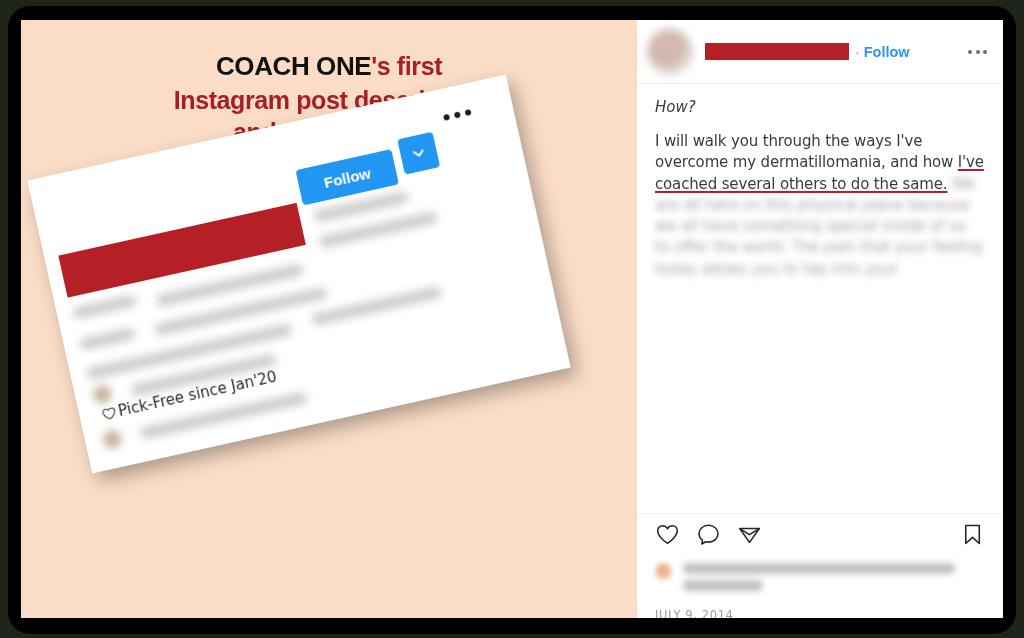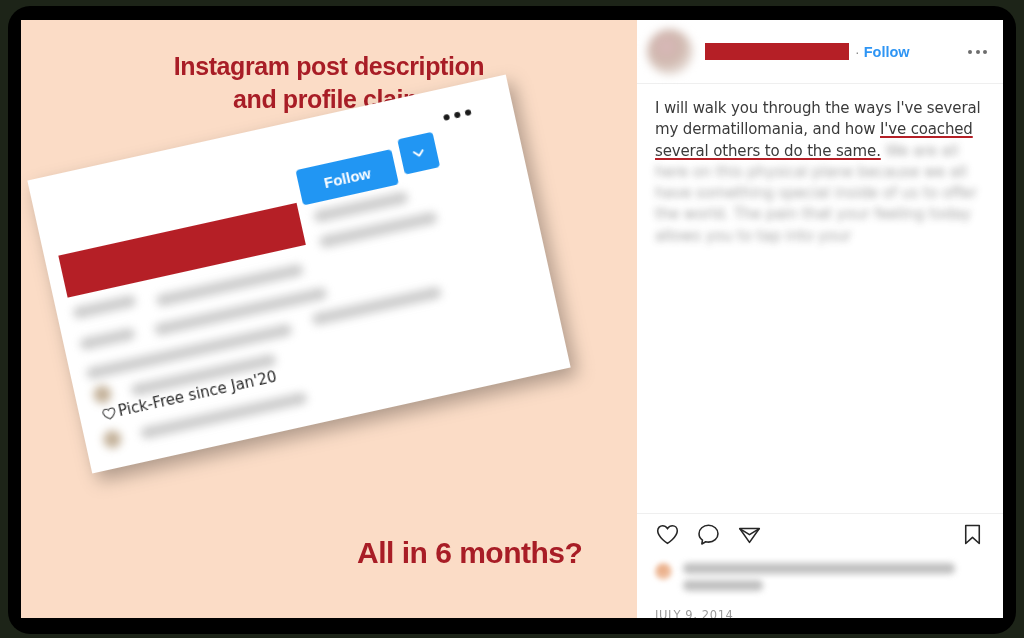--- a/index.html
+++ b/index.html
@@ -344,20 +344,21 @@
 <body>
 
 <div id="screen">
   <div class="frame-black"></div>
 
   <div class="content">
 
     <div class="left-panel">
 
       <div class="headline">
+        <span class="hl-row l1"><span class="hl-black">COACH ONE</span><span>'s first</span></span>
         <span class="hl-row">Instagram post description</span>
         <span class="hl-row">and profile claim</span>
       </div>
 
       <div class="tilt-wrap">
         <div class="tilt-card">
 
           <div class="tc-dots">
             <i></i>
               <i></i>
@@ -392,39 +393,39 @@
               <svg width="15" height="15" viewBox="0 0 16 16">
                   <path d="M8 13.5 C8 13.5 1.7 9.6 1.7 5.6 C1.7 3.6 3.2 2.3 4.9 2.3 C6.1 2.3 7.3 3.0 8 4.1 C8.7 3.0 9.9 2.3 11.1 2.3 C12.8 2.3 14.3 3.6 14.3 5.6 C14.3 9.6 8 13.5 8 13.5 Z" fill="none" stroke="#2b2b2b" stroke-width="1.1"></path>
                 </svg>
             </span>
             <span>Pick-Free since Jan'20</span>
           </div>
 
         </div>
       </div>
 
-      <div class="all-in">All in 6 months?</div>
     </div>
 
     <div class="right-panel">
 
       <div class="ig-header">
         <div class="avatar"></div>
         <div class="uname-bar"></div>
         <span class="dot-sep">·</span>
         <span class="follow-link">Follow</span>
         <div class="hdr-dots">
           <i></i>
             <i></i>
             <i></i>
         </div>
       </div>
 
       <div class="ig-body">
-        <p class="p-body"><span>I will walk you through the ways I've several my dermatillomania, and how </span><span class="u-red">I've coached several others to do the same.</span><span class="blur-text"> We are all here on this physical plane because we all have something special inside of us to offer the world. The pain that your feeling today allows you to tap into your</span></p>
+        <p class="p-how">How?</p>
+        <p class="p-body"><span>I will walk you through the ways I've overcome my dermatillomania, and how </span><span class="u-red">I've coached several others to do the same.</span><span class="blur-text"> We are all here on this physical plane because we all have something special inside of us to offer the world. The pain that your feeling today allows you to tap into your</span></p>
       </div>
 
       <div class="ig-actions">
         <span class="act">
           <svg width="25" height="25" viewBox="0 0 24 24">
               <path d="M12 20.5 C12 20.5 2.6 14.6 2.6 8.5 C2.6 5.6 4.8 3.6 7.2 3.6 C9.0 3.6 10.9 4.7 12 6.3 C13.1 4.7 15.0 3.6 16.8 3.6 C19.2 3.6 21.4 5.6 21.4 8.5 C21.4 14.6 12 20.5 12 20.5 Z" fill="none" stroke="#262626" stroke-width="1.5"></path>
             </svg>
         </span>
         <span class="act">
           <svg width="25" height="25" viewBox="0 0 24 24">

